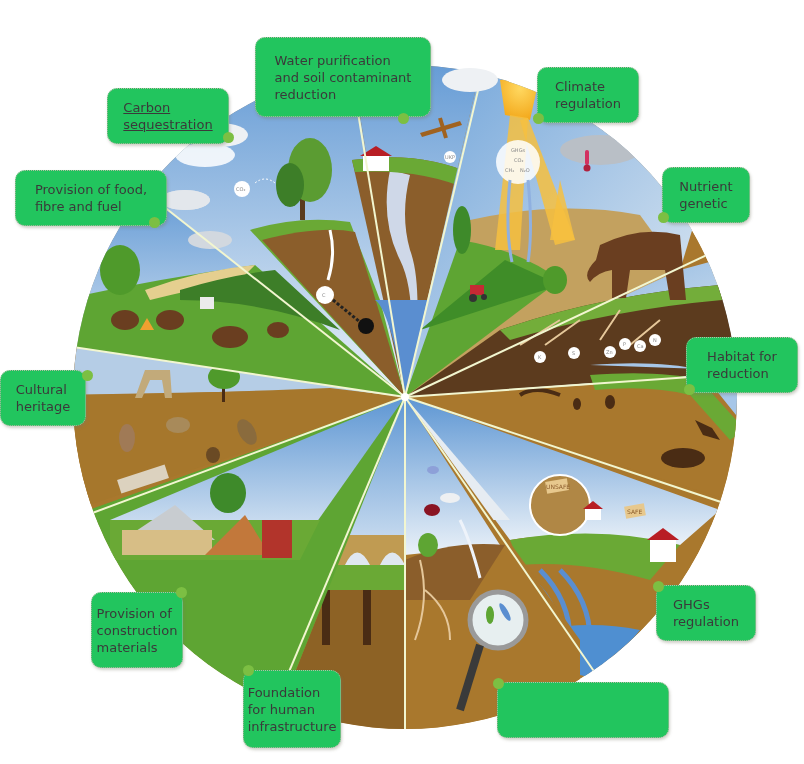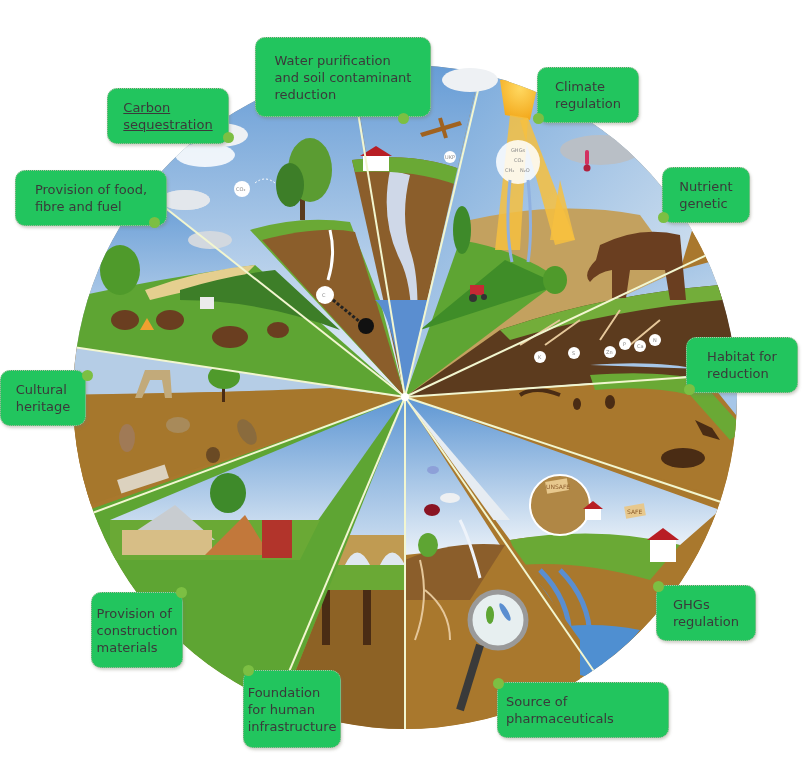--- a/index.html
+++ b/index.html
@@ -329,21 +329,20 @@
 <div class="label-box" style="left:656px;top:585px;width:100px;height:56px;">
   <div>
     <span>GHGs</span>
     <span>regulation</span>
   </div>
 </div>
 <div class="dot" style="left:653px;top:581px;"></div>
 
 <div class="label-box" style="left:497px;top:682px;width:172px;height:56px;">
   <div>
-    <span>Source of pharmaceuticals</span>
   </div>
 </div>
 <div class="dot" style="left:493px;top:678px;"></div>
 
 <div class="label-box" style="left:243px;top:670px;width:98px;height:78px;">
   <div>
     <span>Foundation</span>
     <span>for human</span>
     <span>infrastructure</span>
   </div>

